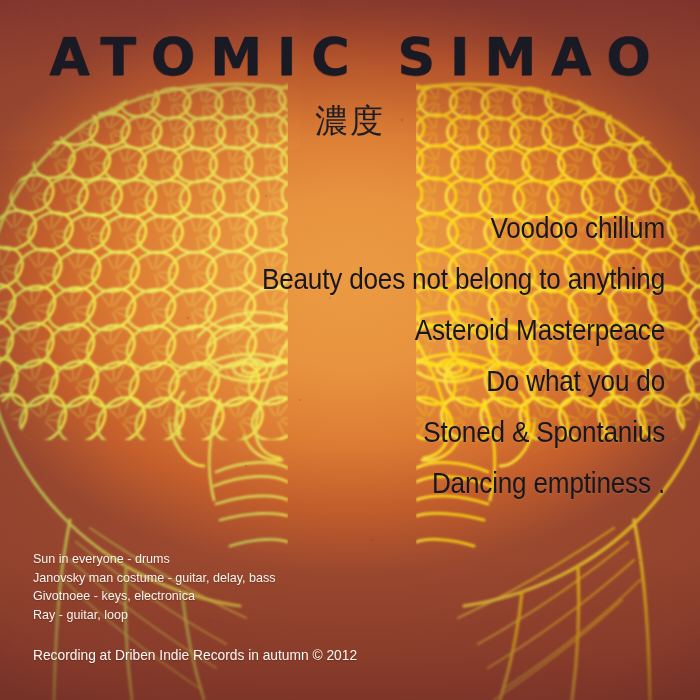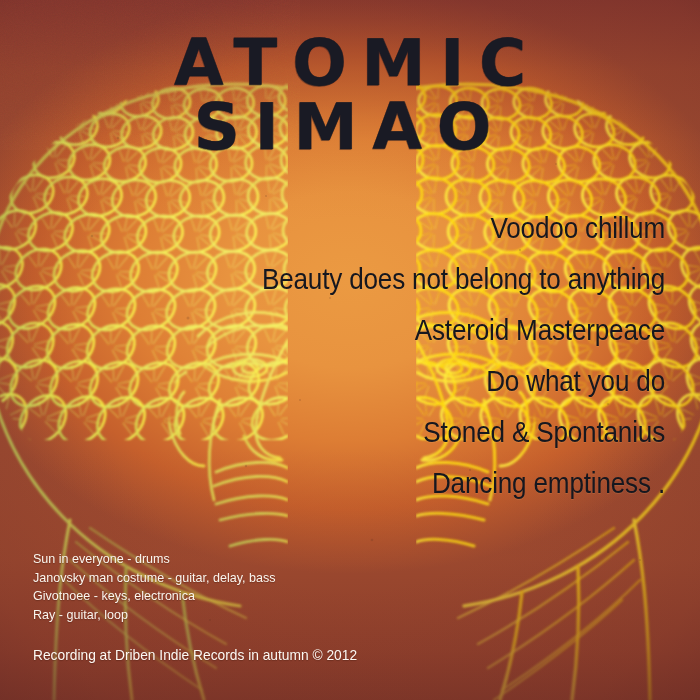--- a/index.html
+++ b/index.html
@@ -59,21 +59,21 @@
     opacity: .92;
   }
 
   
   .title {
     position: absolute;
     top: 31px;
     left: 0;
     right: 0;
     text-align: center;
-    font-size: 64px;
+    font-size: 52px;
     line-height: 1;
     font-weight: 700;
     letter-spacing: 15px;
     color: #191a24;
     text-indent: 15px;
     font-family: "DejaVu Sans", sans-serif;
     text-shadow:
        0.6px 0 0 rgba(25,26,36,.55),
       -0.6px 0.5px 0 rgba(25,26,36,.35),
        0 1px 1px rgba(90,40,30,.18);
@@ -2044,20 +2044,21 @@
       <circle cx="556" cy="164" r="1"></circle>
         <circle cx="372" cy="540" r="1.3"></circle>
       <circle cx="640" cy="560" r="1.1"></circle>
         <circle cx="210" cy="620" r="1"></circle>
       <circle cx="300" cy="400" r="1.1"></circle>
         <circle cx="452" cy="330" r="1"></circle>
     </g>
   </svg>
 
   <div class="title">ATOMIC SIMAO</div>
+  <div class="subtitle-cjk">濃度</div>
 
   <div class="tracklist">
     <div class="track">Voodoo chillum</div>
     <div class="track">Beauty does not belong to anything</div>
     <div class="track">Asteroid Masterpeace</div>
     <div class="track">Do what you do</div>
     <div class="track">Stoned &amp; Spontanius</div>
     <div class="track">Dancing emptiness .</div>
   </div>
 

